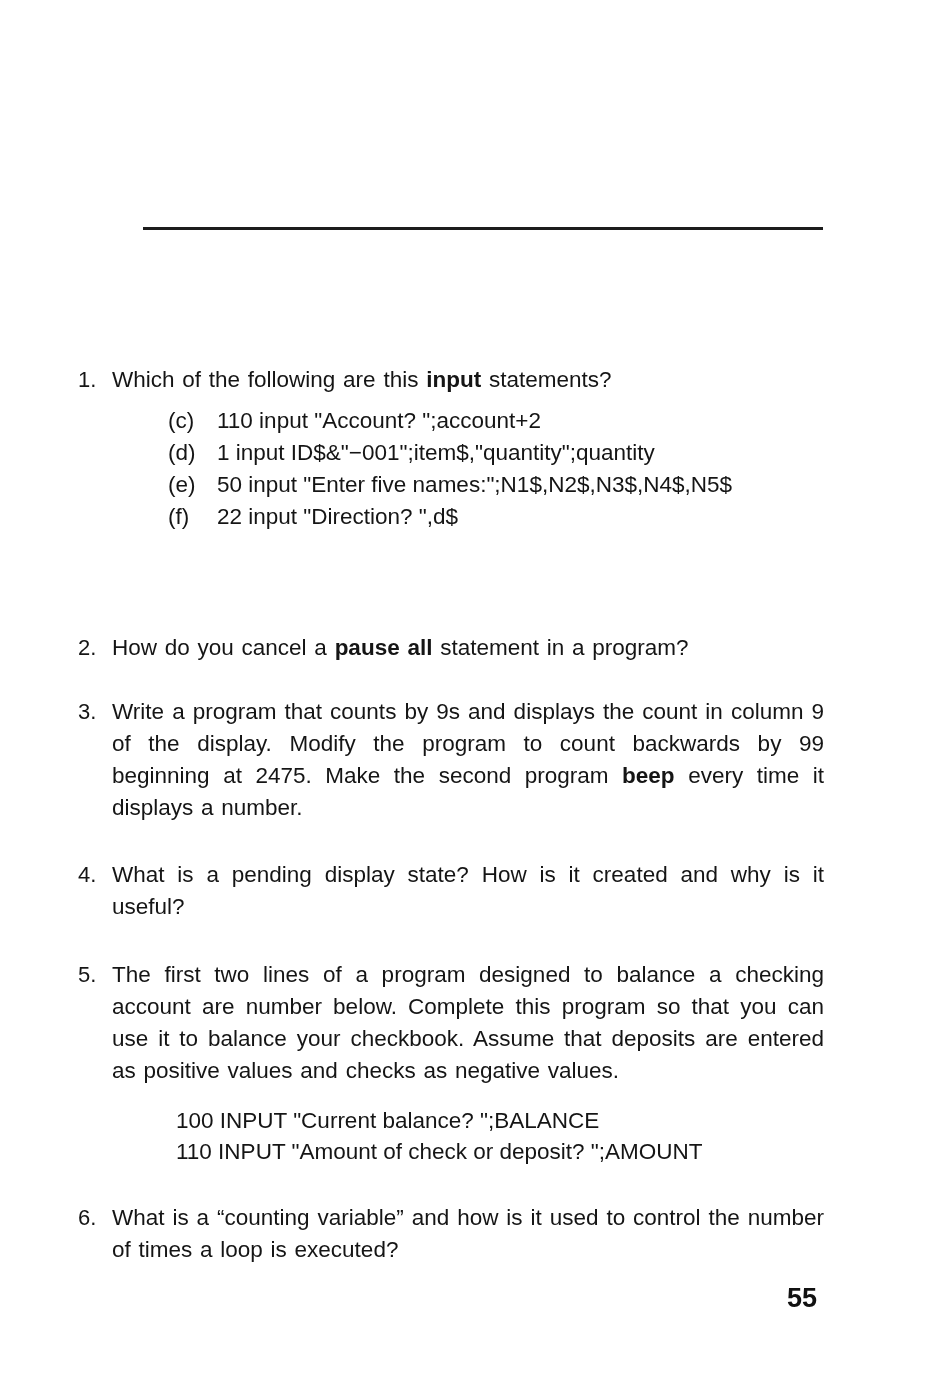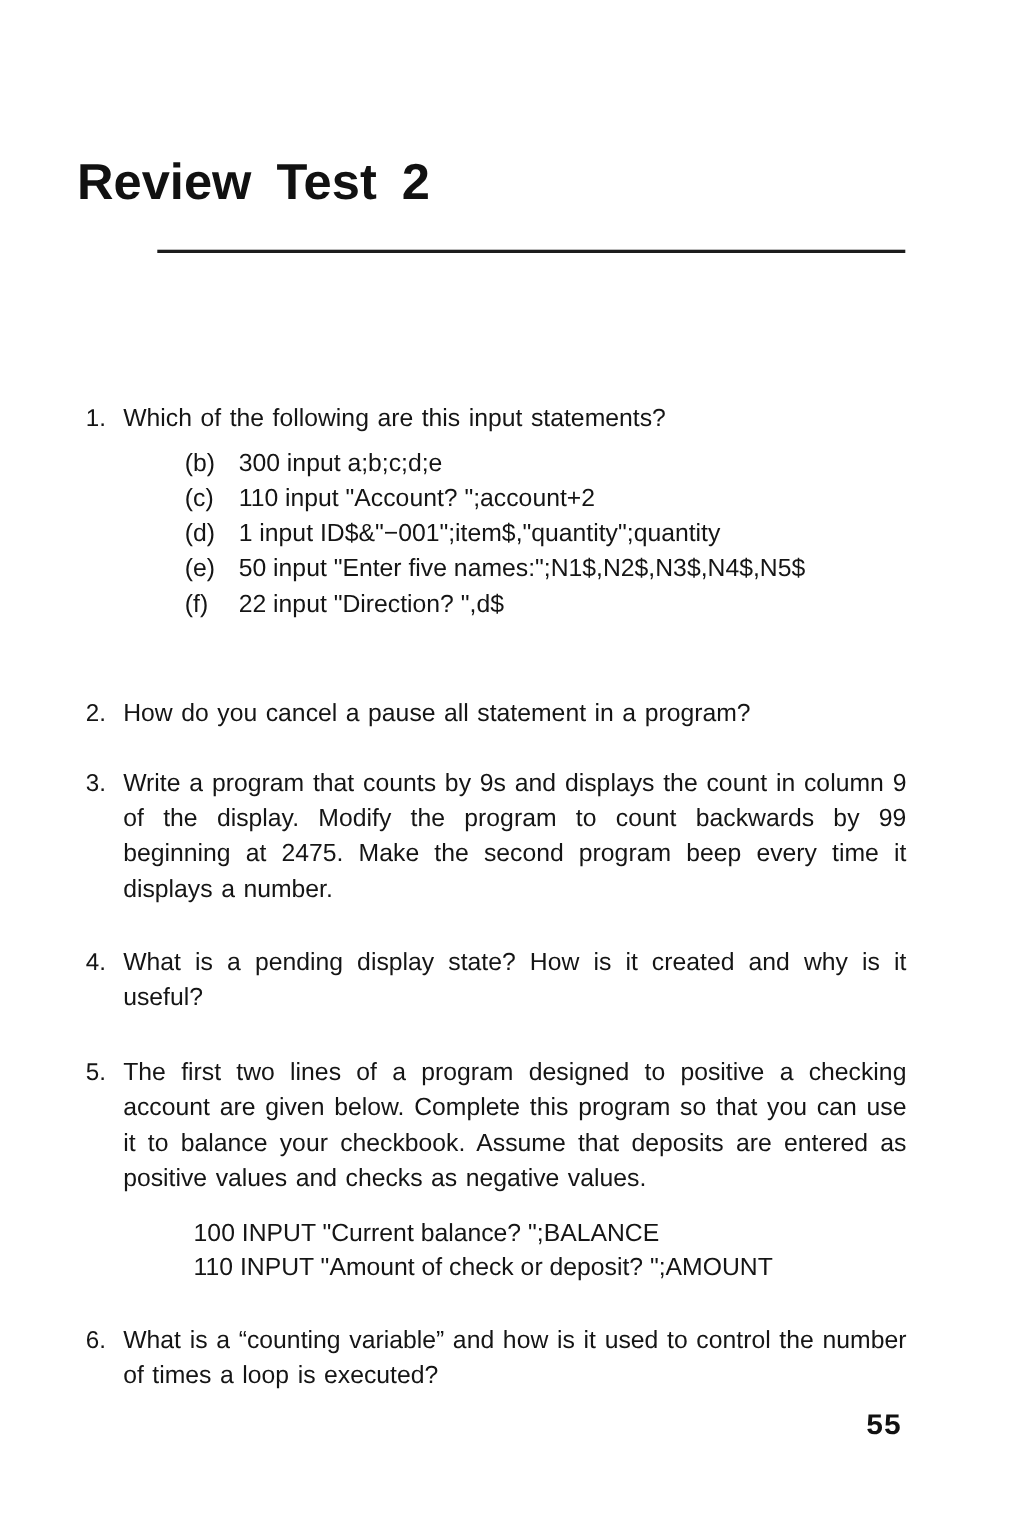--- a/index.html
+++ b/index.html
@@ -43,51 +43,49 @@
     flex: none;
     width: 34px;
     font-size: 22px;
   }
   .qbody { flex: 1; }
   .qtext {
     margin: 0;
     text-align: justify;
     word-spacing: 1.5px;
   }
-  .qtext .bold { font-weight: 400; }
+  .qtext .bold { font-weight: 700; }
   .qtext .ital { }
   .sublist { margin: 9px 0 0 56px; }
   .subitem { line-height: 32px; white-space: nowrap; }
   .sublabel { display: inline-block; width: 49px; }
   .codeblock { margin: 18px 0 0 64px; }
   .codeline { line-height: 31px; white-space: nowrap; }
   .pageno {
     position: absolute;
     left: 787px;
     top: 1283px;
-    font-family: Liberation Mono, monospace;
+    font-family: Liberation Sans, sans-serif;
     font-size: 27px;
     font-weight: 700;
     color: #111;
   }
 </style>
 </head>
 <body>
 
 <div class="page">
 
-  <h1 class="title">Review Test 2</h1>
   <div class="rule"></div>
 
   <section class="q" style="top:364px">
     <span class="qnum">1.</span>
     <div class="qbody">
       <p class="qtext"><span>Which of the following are this </span><span class="bold">input</span><span> statements?</span></p>
       <div class="sublist">
-        <div class="subitem"><span class="sublabel">(b)</span><span>300 input a;b;c;d;e</span></div>
         <div class="subitem"><span class="sublabel">(c)</span><span>110 input "Account? ";account+2</span></div>
         <div class="subitem"><span class="sublabel">(d)</span><span>1 input ID$&amp;"−001";item$,"quantity";quantity</span></div>
         <div class="subitem"><span class="sublabel">(e)</span><span>50 input "Enter five names:";N1$,N2$,N3$,N4$,N5$</span></div>
         <div class="subitem"><span class="sublabel">(f)</span><span>22 input "Direction? ",d$</span></div>
       </div>
     </div>
   </section>
 
   <section class="q" style="top:632px">
     <span class="qnum">2.</span>
@@ -106,21 +104,21 @@
   <section class="q" style="top:859px">
     <span class="qnum">4.</span>
     <div class="qbody">
       <p class="qtext"><span>What is a </span><span class="ital">pending display state?</span><span> How is it created and why is it useful?</span></p>
     </div>
   </section>
 
   <section class="q" style="top:959px">
     <span class="qnum">5.</span>
     <div class="qbody">
-      <p class="qtext"><span>The first two lines of a program designed to positive a checking account are given below. Complete this program so that you can use it to balance your checkbook. Assume that deposits are entered as positive values and checks as negative values.</span></p>
+      <p class="qtext"><span>The first two lines of a program designed to balance a checking account are number below. Complete this program so that you can use it to balance your checkbook. Assume that deposits are entered as positive values and checks as negative values.</span></p>
       <div class="codeblock">
         <div class="codeline">100 INPUT "Current balance? ";BALANCE</div>
         <div class="codeline">110 INPUT "Amount of check or deposit? ";AMOUNT</div>
       </div>
     </div>
   </section>
 
   <section class="q" style="top:1202px">
     <span class="qnum">6.</span>
     <div class="qbody">

